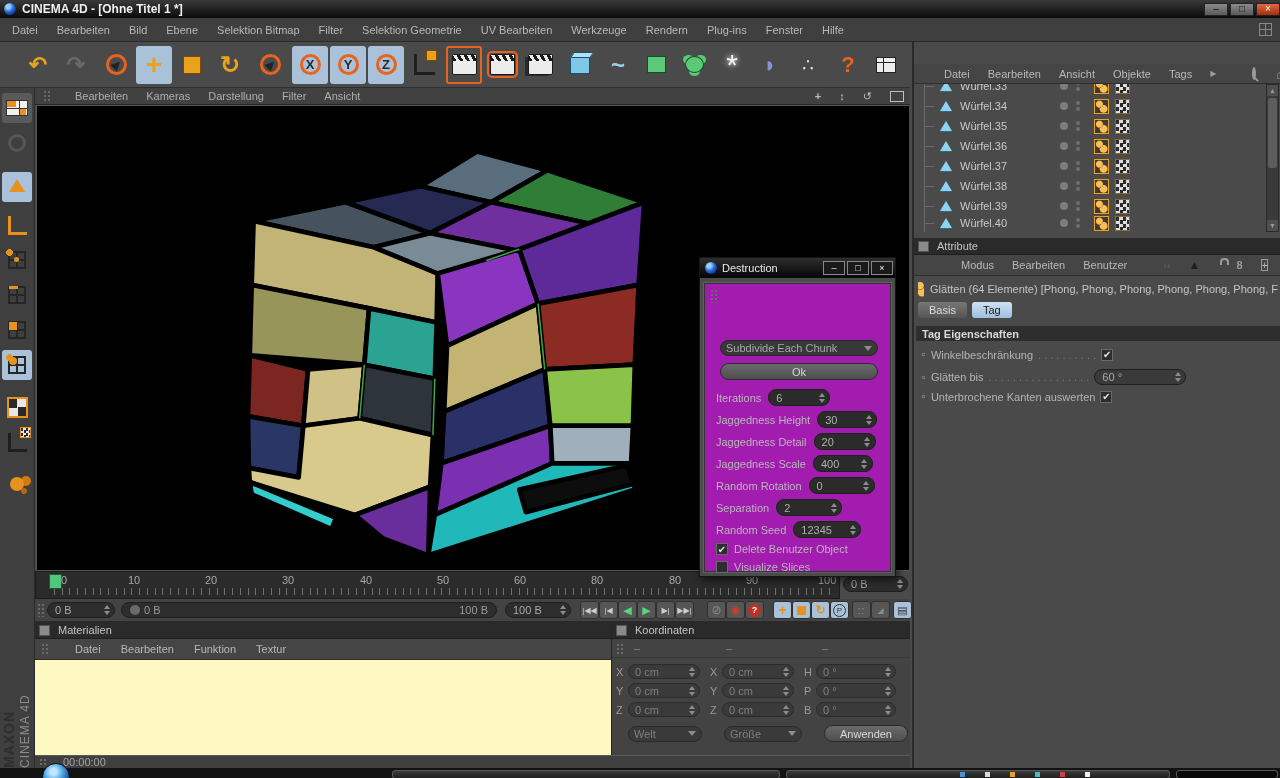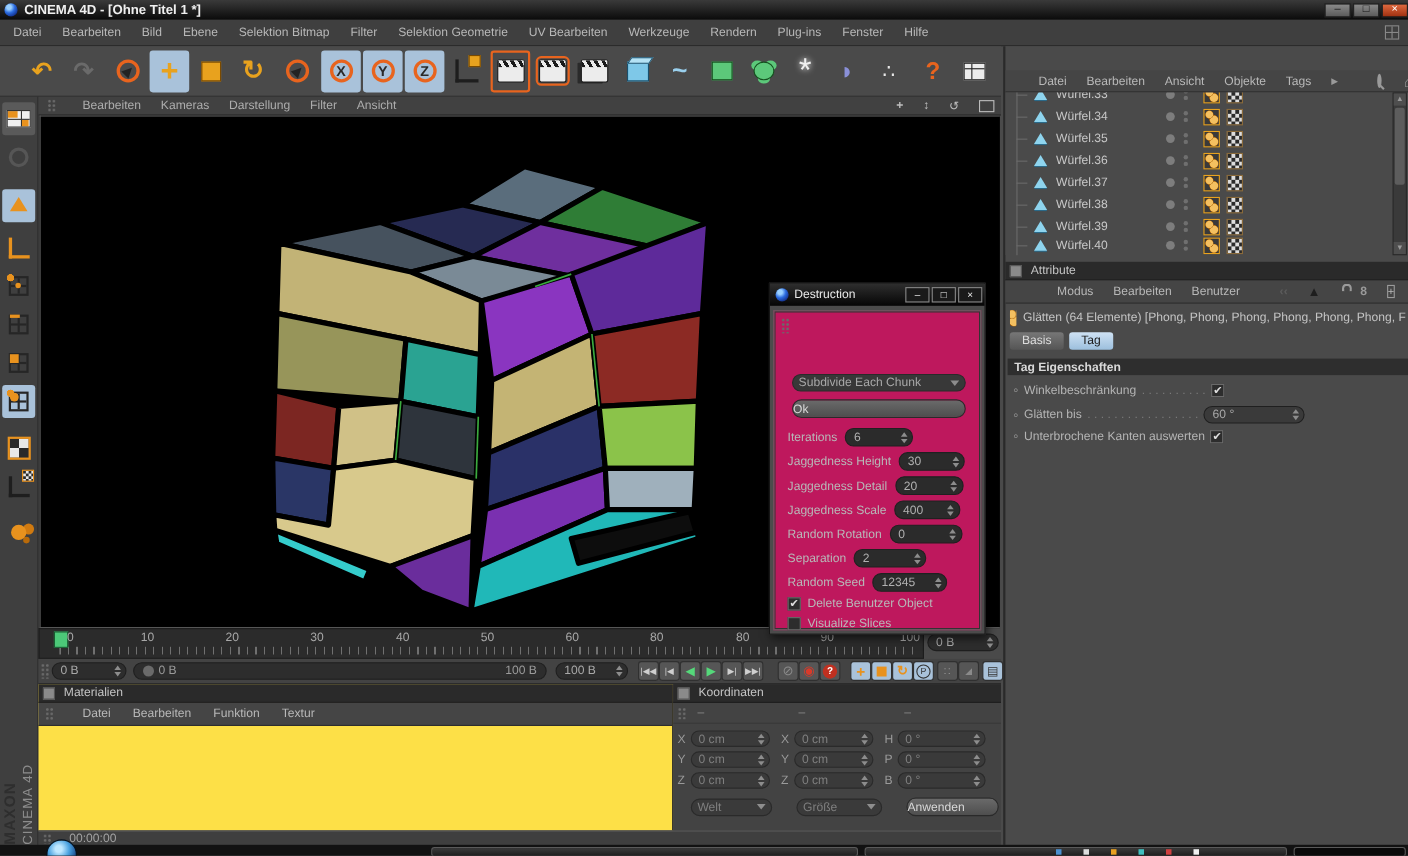--- a/index.html
+++ b/index.html
@@ -63,27 +63,27 @@
   .spin .dn{border-top:4px solid #8d8d8d;}
   #transport{left:35px;top:599px;width:875px;height:23px;background:#434343;border-bottom:1px solid #2a2a2a;box-sizing:border-box;}
   .tbtn{position:absolute;top:2px;width:19px;height:18px;background:#565656;border:1px solid #303030;border-radius:3px;display:flex;align-items:center;justify-content:center;font-size:8px;color:#cfcfcf;box-sizing:border-box;}
   .tbtn.green{color:#55d87a;}
   .tbtn.bluebg{background:#a9c2da;color:#333;}
   .circ{width:13px;height:13px;border-radius:50%;}
   
   .phead{height:17px;background:#2a2a2a;border-bottom:1px solid #1e1e1e;display:flex;align-items:center;gap:8px;padding-left:4px;box-sizing:border-box;color:#c4c4c4;}
   .psq{width:9px;height:9px;background:#8a8a8a;border:1px solid #555;}
   .pmenu{height:21px;background:#454545;border-bottom:1px solid #2e2e2e;display:flex;align-items:center;gap:20px;padding-left:6px;box-sizing:border-box;}
-  #materials{left:35px;top:622px;width:577px;height:133px;background:#fde047;border-right:1px solid #262626;box-sizing:border-box;}
+  #materials{left:35px;top:622px;width:577px;height:133px;background:#fef9c3;border-right:1px solid #262626;box-sizing:border-box;}
   #coords{left:612px;top:622px;width:298px;height:133px;background:#434343;box-sizing:border-box;}
   .axlbl{color:#9a9a9a;width:10px;display:inline-block;}
   .cfld{display:inline-flex;align-items:center;justify-content:space-between;background:#3a3a3a;border:1px solid #2a2a2a;border-radius:8px;color:#7f7f7f;height:15px;width:72px;padding:0 3px 0 6px;box-sizing:border-box;}
   .ddl{display:inline-flex;align-items:center;justify-content:space-between;background:#3a3a3a;border:1px solid #2a2a2a;border-radius:8px;color:#7f7f7f;height:16px;padding:0 5px;box-sizing:border-box;}
   .dda{width:0;height:0;border-left:4px solid transparent;border-right:4px solid transparent;border-top:5px solid #8d8d8d;}
-  .btn{display:inline-flex;align-items:center;justify-content:flex-start;background:linear-gradient(#6a6a6a,#4e4e4e);border:1px solid #2a2a2a;border-radius:9px;color:#d8d8d8;height:17px;box-sizing:border-box;}
+  .btn{display:inline-flex;align-items:center;justify-content:center;background:linear-gradient(#6a6a6a,#4e4e4e);border:1px solid #2a2a2a;border-radius:9px;color:#d8d8d8;height:17px;box-sizing:border-box;}
   #statusbar{left:35px;top:755px;width:875px;height:13px;background:#3f3f3f;border-top:1px solid #585858;display:flex;align-items:center;gap:10px;padding-left:4px;box-sizing:border-box;color:#a2a2a2;}
   
   #rpanel{left:912px;top:42px;width:368px;height:726px;background:#4a4a4a;border-left:2px solid #2a2a2a;box-sizing:border-box;}
   .rtab{height:16px;display:inline-flex;align-items:center;padding:0 12px;border-radius:3px 3px 0 0;}
   .orow{position:absolute;left:0;width:352px;height:20px;display:flex;align-items:center;}
   .tri{width:0;height:0;border-left:6px solid transparent;border-right:6px solid transparent;border-bottom:10px solid #8ed4ee;filter:drop-shadow(0 1px 0 #2a6a8a);}
   .vdot{width:8px;height:8px;border-radius:50%;background:#7d7d7d;}
   .vdots2{display:flex;flex-direction:column;gap:2px;}
   .vdots2 i{width:4px;height:4px;border-radius:50%;background:#6f6f6f;}
   .phongtag{width:15px;height:15px;background:#3a3a3a;border:1px solid #e8a21e;box-sizing:border-box;background-image:radial-gradient(circle at 34% 32%,#f4c060 0 3px,#b06a10 3.6px,transparent 4px),radial-gradient(circle at 66% 68%,#f4c060 0 3.4px,#b06a10 4px,transparent 4.4px);}
@@ -713,21 +713,21 @@
   </div>
 
   <div class="abs" id="dlg">
     <div id="dlgtitle">
       <span class="sphere" style="margin-right:0"></span>
       <span class="t">Destruction</span>
       <span class="dwb">–</span>
       <span class="dwb">□</span>
       <span class="dwb">×</span>
     </div>
-    <div style="position:absolute;left:3px;top:24px;right:3px;bottom:3px;background:#be185d;border:1px solid #5f5f5f;box-shadow:inset 0 0 0 1px #333">
+    <div style="position:absolute;left:3px;top:24px;right:3px;bottom:3px;background:#a21caf;border:1px solid #5f5f5f;box-shadow:inset 0 0 0 1px #333">
       <span class="grip" style="position:absolute;left:6px;top:6px;height:14px"></span>
       <span class="ddl" style="position:absolute;left:16px;top:57px;width:158px;background:#383838;border-radius:9px;color:#a8a8a8">
         <span>Subdivide Each Chunk</span>
           <span class="dda"></span>
       </span>
       <span class="btn" style="position:absolute;left:16px;top:80px;width:158px;border-radius:9px">
           <span>Ok</span>
         </span>
 
       <div class="drow" style="top:106px">

